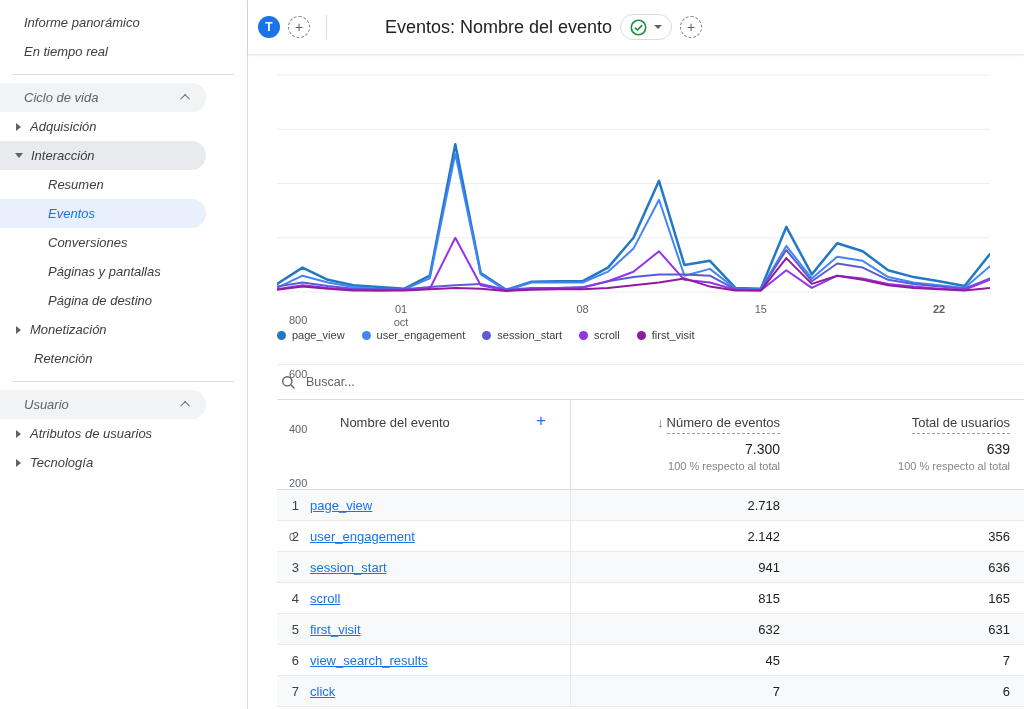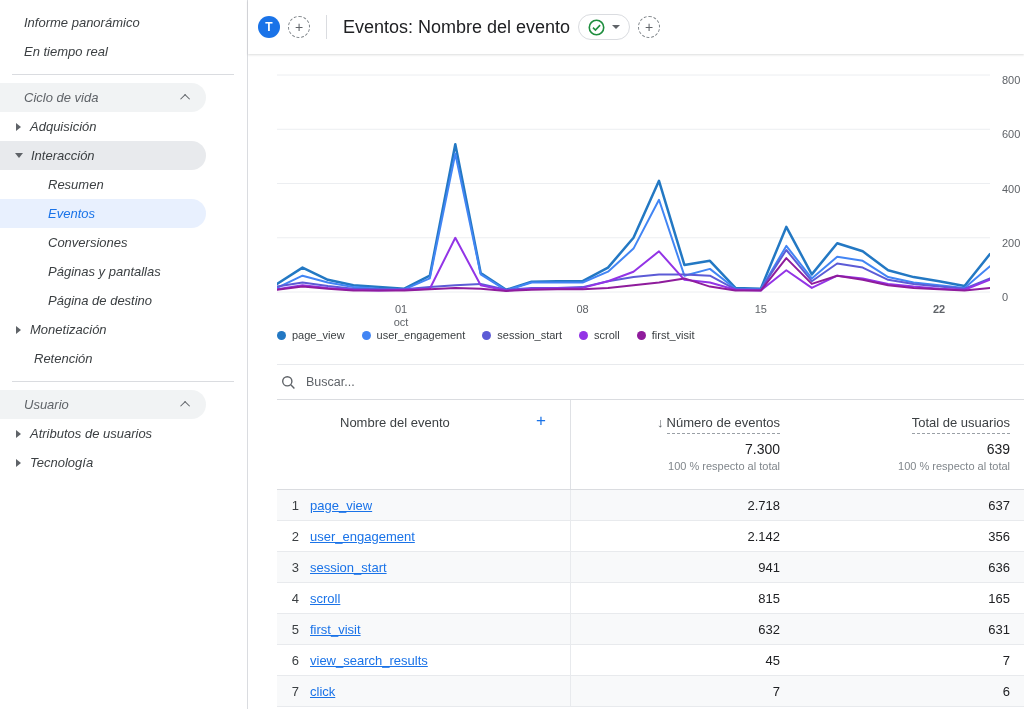--- a/index.html
+++ b/index.html
@@ -29,29 +29,29 @@
 
   
   .main { flex:1; display:flex; flex-direction:column; }
   .topbar { height:54px; min-height:54px; display:flex; align-items:center; padding-left:10px;
     box-shadow:0 1px 2px rgba(60,64,67,.18); position:relative; z-index:2; background:#fff; }
   .chip-t { width:22px; height:22px; border-radius:50%; background:#1a73e8; color:#fff;
     font-size:12px; font-weight:bold; display:flex; align-items:center; justify-content:center; }
   .chip-add { width:22px; height:22px; border-radius:50%; border:1px dashed #80868b; color:#5f6368;
     font-size:14px; display:flex; align-items:center; justify-content:center; margin-left:8px; cursor:pointer; }
   .vdivider { width:1px; height:24px; background:#dadce0; margin:0 16px 0 16px; }
-  .page-title { font-size:18px; font-weight:400; color:#202124; margin-right:8px; }
+  .page-title { font-size:18px; font-weight:400; color:#202124; margin-right:8px;margin-left:42px; }
   .pill { height:26px; border:1px solid #dadce0; border-radius:13px; display:flex; align-items:center;
     padding:0 9px; gap:7px; cursor:pointer; background:#fff; }
   .caret-down { width:0; height:0; border-top:4px solid #5f6368;
     border-left:4px solid transparent; border-right:4px solid transparent; }
 
   
   .content { flex:1; overflow:hidden; background:#fff; }
-  .chart-row { display:flex; margin-left:29px; margin-top:6px; }
+  .chart-row { display:flex; margin-left:29px; margin-top:6px;flex-direction:column; }
   .y-col { width:34px; position:relative; font-size:11px; color:#5f6368; }
   .y-col div { position:absolute; left:12px; }
   .x-labels { position:relative; margin-left:29px; width:713px; height:26px;
     font-size:11px; color:#5f6368; }
   .x-labels .tick { position:absolute; top:3px; transform:translateX(-50%);
     text-align:center; line-height:13px; }
   .legend { margin-left:29px; display:flex; gap:17px; align-items:center; height:18px;
     margin-bottom:20px; font-size:11px; color:#3c4043; }
   .legend .li { display:flex; align-items:center; gap:6px; }
   .legend .dot { width:9px; height:9px; border-radius:50%; }
@@ -253,21 +253,20 @@
             <div class="tot-cap">100 % respecto al total</div>
           </div>
         </div>
         <div id="tbody">
             <div class="t-row odd">
               <div class="cell-name">
                 <span class="row-num">1</span>
                 <span class="event-link">page_view</span>
               </div>
               <div class="cell-ev">2.718</div>
-              <div class="cell-us">637</div>
             </div>
             <div class="t-row">
               <div class="cell-name">
                 <span class="row-num">2</span>
                 <span class="event-link">user_engagement</span>
               </div>
               <div class="cell-ev">2.142</div>
               <div class="cell-us">356</div>
             </div>
             <div class="t-row odd">

